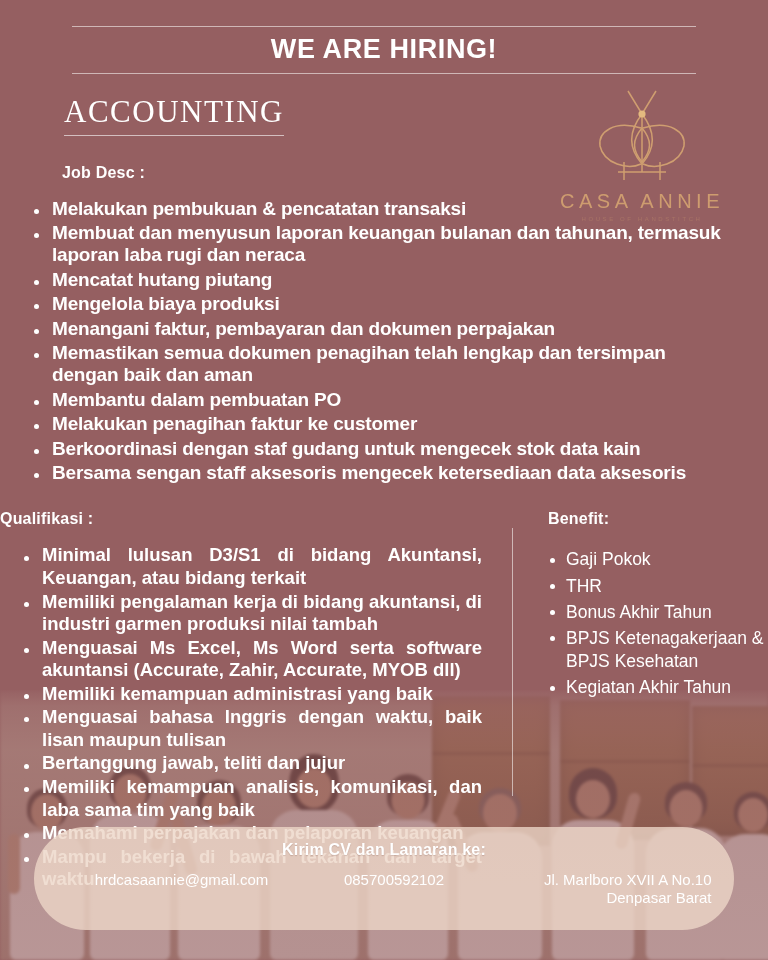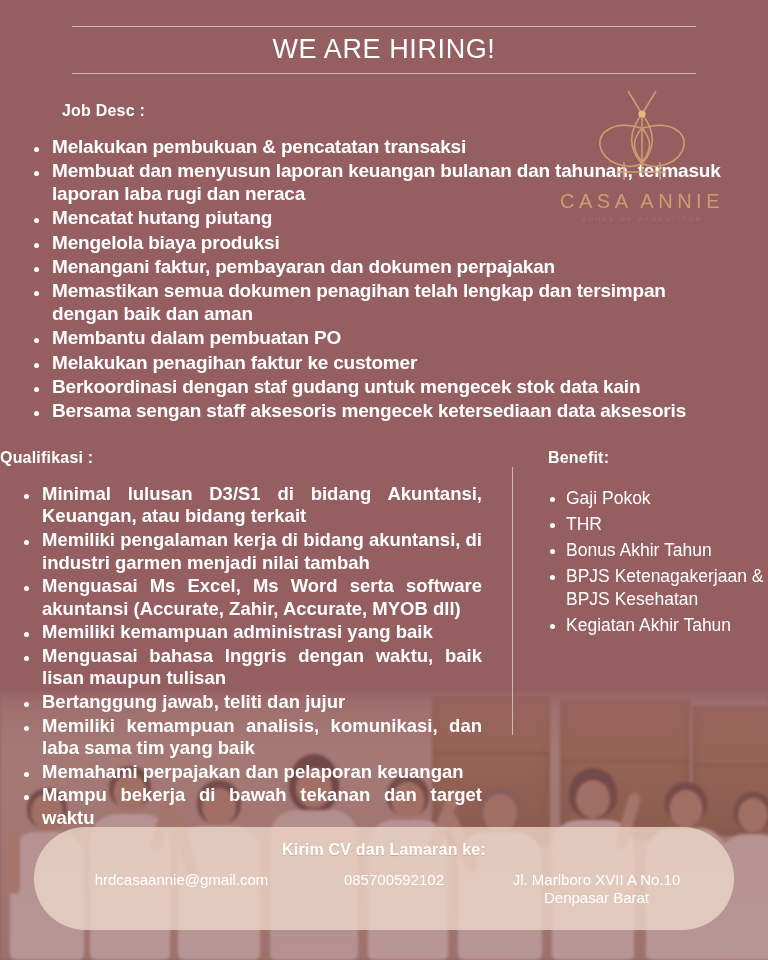--- a/index.html
+++ b/index.html
@@ -98,21 +98,21 @@
 
   
   .hdr { margin-top: 26px; padding: 0 72px; }
   .rule {
     height: 1px;
     background: rgba(255,255,255,.55);
   }
   .hdr-title {
     text-align: center;
     font-size: 27px;
-    font-weight: 400;
+    font-weight: 700;
     letter-spacing: .6px;
     padding: 9px 0 10px;
     line-height: 1;
   }
 
   .role-wrap { padding: 22px 0 0 64px; }
   .role {
     display: inline-block;
     font-family: "Liberation Serif", serif;
     font-size: 31px;
@@ -254,21 +254,21 @@
     margin-top: 12px;
     display: flex;
     justify-content: center;
     align-items: flex-start;
     color: #ffffff;
     font-size: 15px;
     line-height: 1.25;
   }
   .f-email { width: 250px; text-align: center; }
   .f-phone { width: 175px; text-align: center; }
-  .f-addr  { width: 230px; text-align: center; }
+  .f-addr  { width: 230px; text-align: right; }
 </style>
 </head>
 <body>
 
 <div id="poster">
 
   <div class="photo-layer">
     <div class="blur-wrap" aria-hidden="true">
       <div class="photo-room"></div>
 
@@ -354,20 +354,23 @@
   </div>
 
   <div class="content">
 
     <div class="hdr">
       <div class="rule"></div>
       <div class="hdr-title">WE ARE HIRING!</div>
       <div class="rule"></div>
     </div>
 
+    <div class="role-wrap">
+      <div class="role">ACCOUNTING</div>
+    </div>
 
     <div class="sec-title" id="jobdesc-title">Job Desc :</div>
     <ul class="bullets" id="jobdesc-list">
         <li>Melakukan pembukuan &amp; pencatatan transaksi</li>
         <li>Membuat dan menyusun laporan keuangan bulanan dan tahunan, termasuk laporan laba rugi dan neraca</li>
         <li>Mencatat hutang piutang</li>
         <li>Mengelola biaya produksi</li>
         <li>Menangani faktur, pembayaran dan dokumen perpajakan</li>
         <li>Memastikan semua dokumen penagihan telah lengkap dan tersimpan dengan baik dan aman</li>
         <li>Membantu dalam pembuatan PO</li>
@@ -376,21 +379,21 @@
         <li>Bersama sengan staff aksesoris mengecek ketersediaan data aksesoris</li>
       </ul>
 
     <div class="cols">
       <div class="divider-v"></div>
 
       <div class="col-left">
         <div class="sec-title" id="qual-title">Qualifikasi :</div>
         <ul class="bullets" id="qual-list">
             <li>Minimal lulusan D3/S1 di bidang Akuntansi, Keuangan, atau bidang terkait</li>
-            <li>Memiliki pengalaman kerja di bidang akuntansi, di industri garmen menjadi nilai tambah</li>
+            <li>Memiliki pengalaman kerja di bidang akuntansi, di industri garmen produksi nilai tambah</li>
             <li>Menguasai Ms Excel, Ms Word serta software akuntansi (Accurate, Zahir, Accurate, MYOB dll)</li>
             <li>Memiliki kemampuan administrasi yang baik</li>
             <li>Menguasai bahasa Inggris dengan waktu, baik lisan maupun tulisan</li>
             <li>Bertanggung jawab, teliti dan jujur</li>
             <li>Memiliki kemampuan analisis, komunikasi, dan laba sama tim yang baik</li>
             <li>Memahami perpajakan dan pelaporan keuangan</li>
             <li>Mampu bekerja di bawah tekanan dan target waktu</li>
           </ul>
       </div>
 

